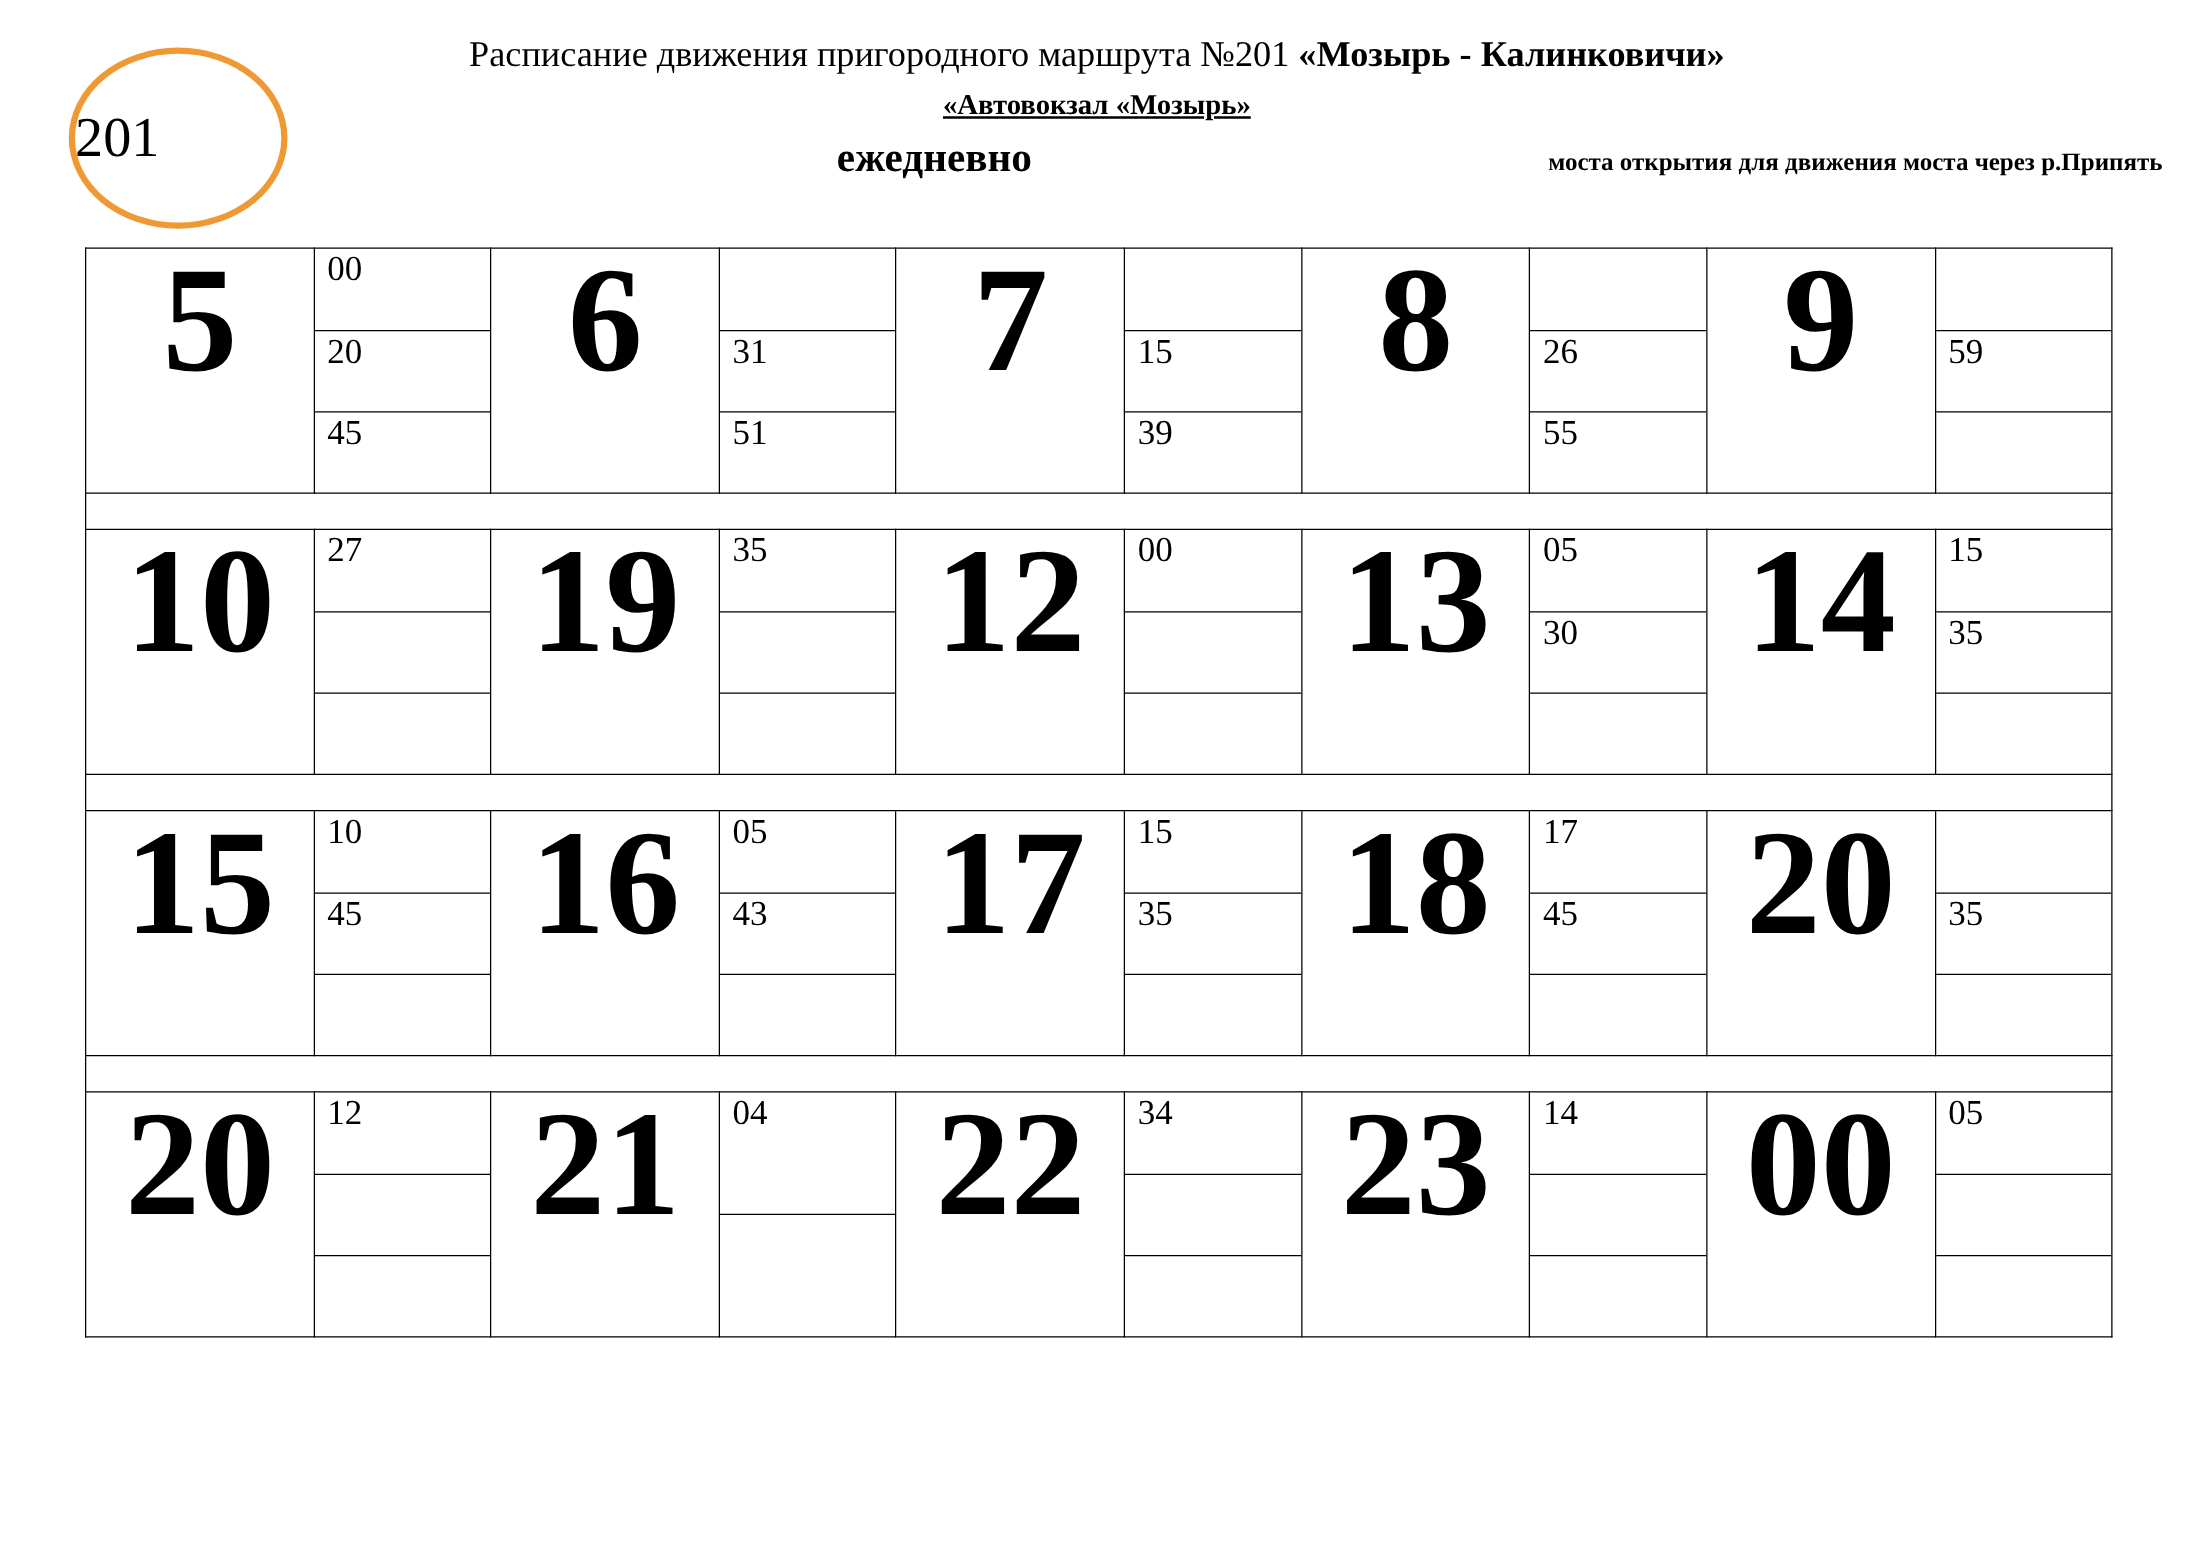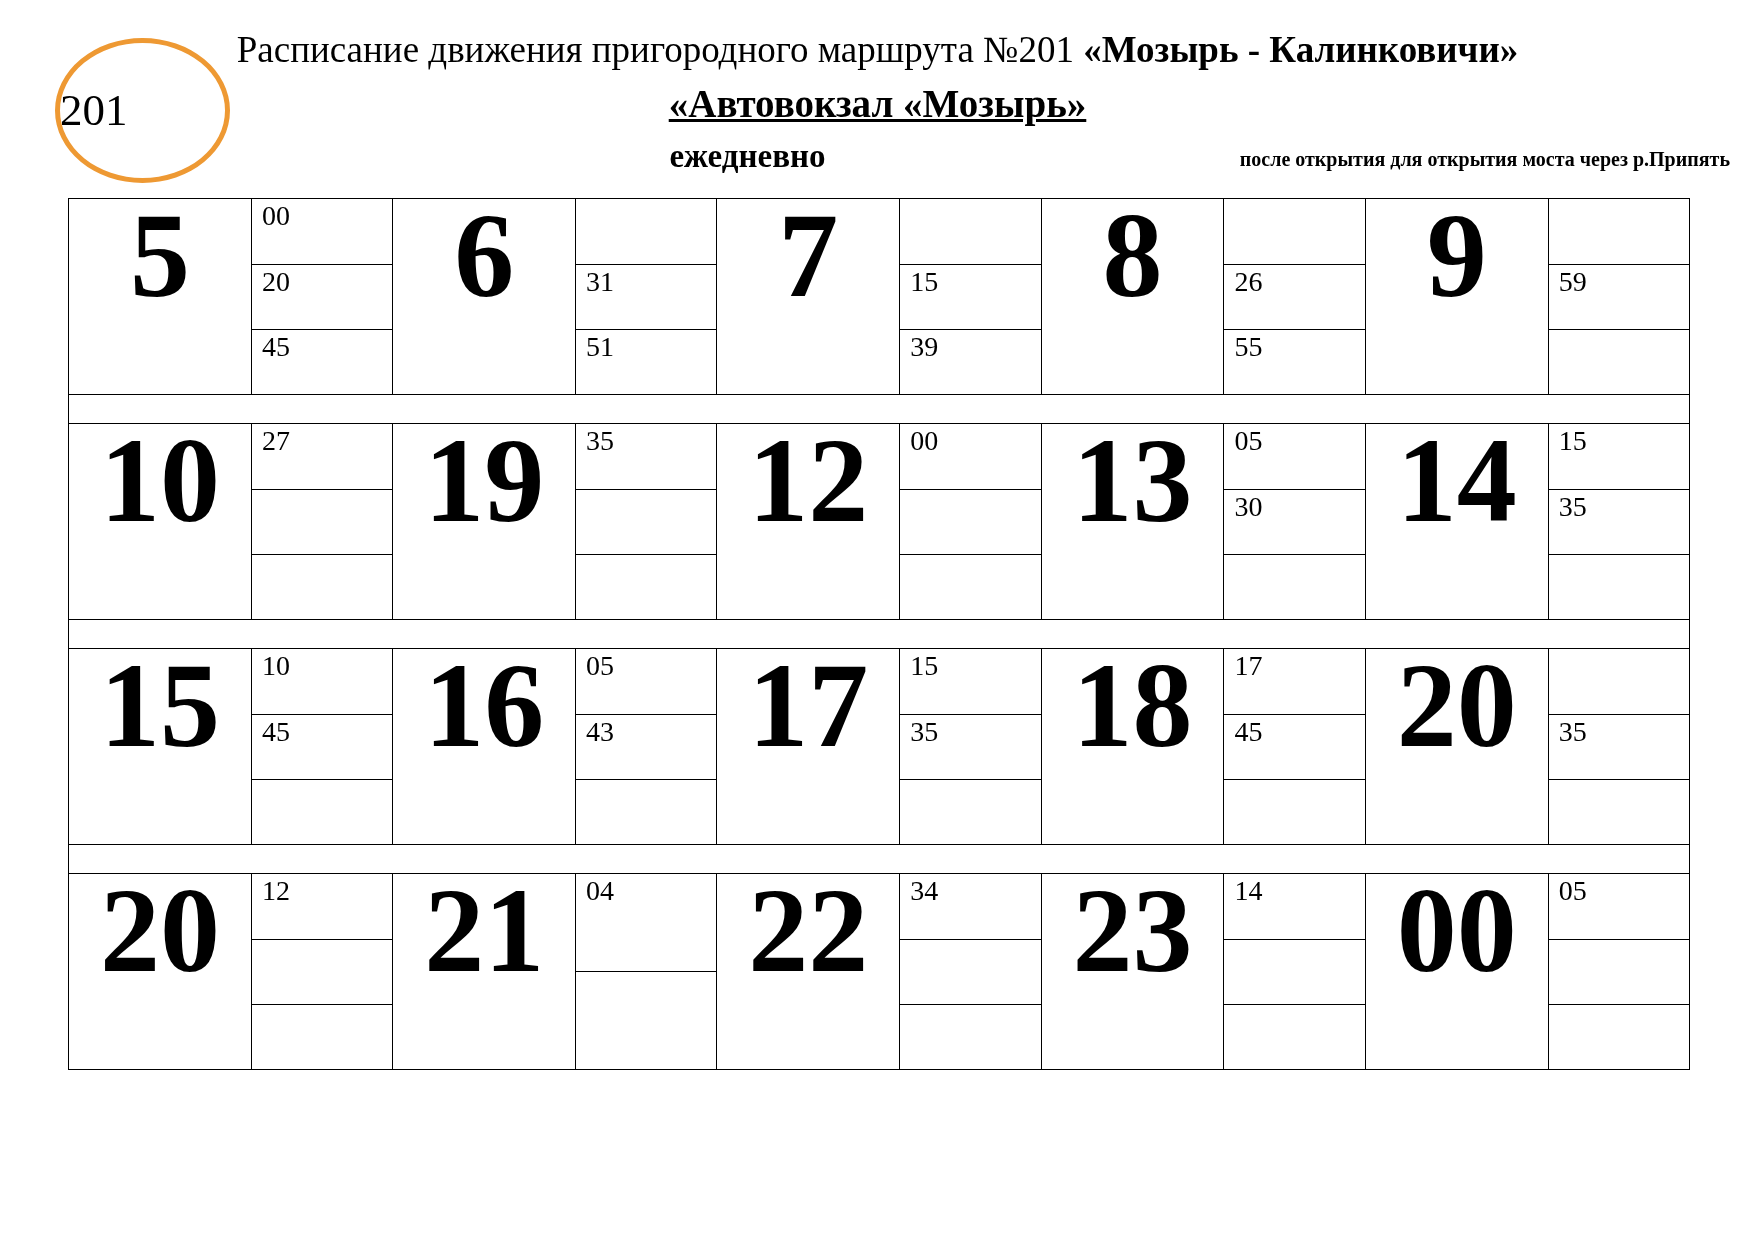--- a/index.html
+++ b/index.html
@@ -39,29 +39,29 @@
     font-size: 45px;
     line-height: 1;
     color: #000;
   }
   .title-block {
     padding-top: 28px;
     text-align: center;
     width: 1755px;
   }
   .title-line1 {
-    font-size: 37px;
+    font-size: 29px;
     white-space: nowrap;
   }
   .title-line1 .bold {
     font-weight: bold;
   }
   .title-line2 {
     margin-top: 10px;
-    font-size: 39px;
+    font-size: 23px;
     font-weight: bold;
     text-decoration: underline;
     letter-spacing: 0px;
   }
   .title-line3 {
     margin-top: 12px;
     position: relative;
     height: 40px;
     padding-left: 36px;
   }
@@ -153,21 +153,21 @@
     <span class="route-badge-label">201</span>
   </div>
 
   <div class="title-block">
     <div class="title-line1">
       <span>Расписание движения пригородного маршрута №201 </span><span class="bold">«Мозырь - Калинковичи»</span>
     </div>
     <div class="title-line2">«Автовокзал «Мозырь»</div>
     <div class="title-line3">
       <span class="daily">ежедневно</span>
-      <span class="note">после открытия для открытия моста через р.Припять</span>
+      <span class="note">моста открытия для движения моста через р.Припять</span>
     </div>
   </div>
 </div>
 
 <table class="sched">
   <tbody>
 
     <tr class="row-block r1">
       <td class="hour-cell">5</td>
       <td class="min-col">

